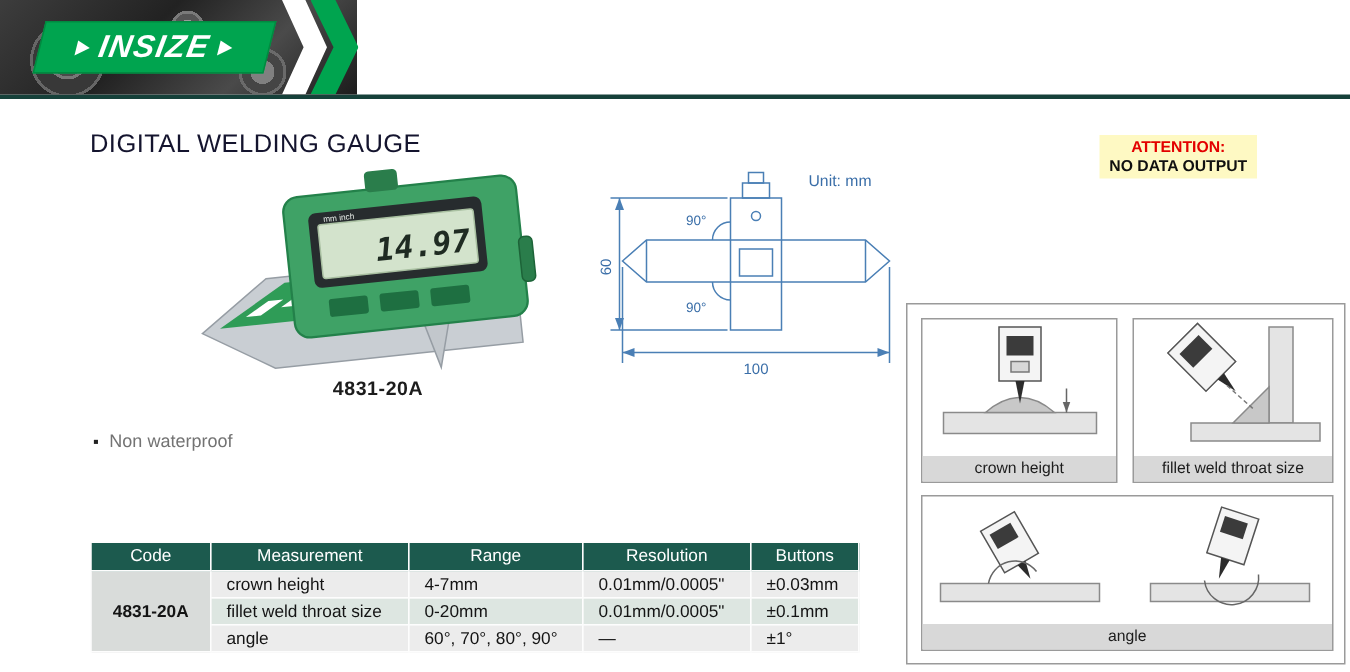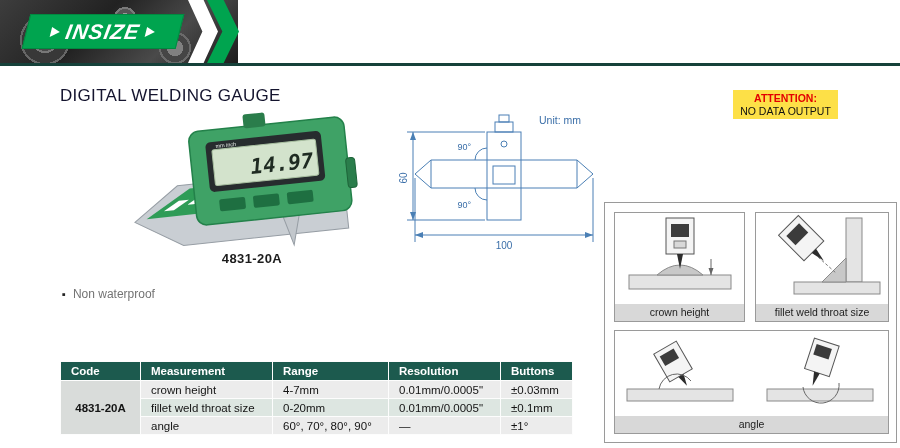--- a/index.html
+++ b/index.html
@@ -19,44 +19,44 @@
   .chev { position:absolute; top:0; height:63px; clip-path: polygon(0 0, 52% 0, 100% 50%, 52% 100%, 0 100%, 48% 50%); }
   .chev-white { left:188px; width:30px; background:#ffffff; }
   .chev-green { left:207px; width:32px; background:#00a44f; }
   .logo { position:absolute; left:26px; top:14px; width:154px; height:35px; background:#00a44f; border:1px solid #008a40;
     transform:skewX(-14deg); display:flex; align-items:center; justify-content:center; gap:6px; }
   .logo-text { font-style:italic; font-weight:bold; font-size:21px; color:#fff; letter-spacing:1px; transform:skewX(4deg); }
   .tri { width:0; height:0; border-top:5px solid transparent; border-bottom:5px solid transparent; border-left:9px solid #fff; }
 
   .page-title { position:absolute; left:60px; top:86px; font-size:17px; font-weight:normal; color:#14142e; letter-spacing:.3px; }
 
-  .attention { position:absolute; left:733px; top:90px; width:105px; height:29px; background:#fde047;
+  .attention { position:absolute; left:733px; top:90px; width:105px; height:29px; background:#fef9c3;
     display:flex; flex-direction:column; align-items:center; justify-content:center; line-height:1.2; }
   .att-1 { color:#e30000; font-weight:bold; font-size:10.5px; }
-  .att-2 { color:#101010; font-weight:normal; font-size:10.5px; }
+  .att-2 { color:#101010; font-weight:bold; font-size:10.5px; }
 
   .product-svg { position:absolute; left:128px; top:110px; }
   .model { position:absolute; left:128px; top:251px; width:248px; text-align:center; font-size:13px; font-weight:bold; color:#1c1c1c; letter-spacing:.4px; }
 
   .drawing-svg { position:absolute; left:399px; top:112px; }
 
   .features { position:absolute; left:62px; top:287px; list-style:none; }
   .features li { font-size:12px; color:#737373; margin-bottom:3px; white-space:nowrap; }
   .features li::before { content:"▪"; margin-right:7px; font-size:11px; color:#222; }
 
   .panel { position:absolute; left:604px; top:202px; width:293px; height:241px; border:1px solid #9a9a9a; background:#fff; }
   .dbox { position:absolute; border:1px solid #9a9a9a; background:#fff; overflow:hidden; }
   .dbox svg { display:block; }
   .cap { position:absolute; left:0; right:0; bottom:0; height:17px; background:#d8d8d8; font-size:10.5px; color:#1c1c1c; text-align:center; line-height:17px; }
   #box-crown  { left:9px;  top:9px;   width:131px; height:110px; }
   #box-fillet { left:150px; top:9px;  width:134px; height:110px; }
   #box-angle  { left:9px;  top:127px; width:275px; height:104px; }
 
   .spec-table { position:absolute; left:60px; top:361px; border-collapse:collapse; }
-  .spec-table th { background:#1c5a4e; color:#fff; font-size:11.5px; font-weight:bold; text-align:left; padding:3px 10px; border:1px solid #fdfdfd; }
+  .spec-table th { background:#1c5a4e; color:#fff; font-size:11.5px; font-weight:normal; text-align:center; padding:3px 10px; border:1px solid #fdfdfd; }
   .spec-table td { font-size:11.5px; color:#141414; padding:2.5px 10px; border:1px solid #fdfdfd; }
   tr.r-a td { background:#ececec; }
   tr.r-b td { background:#dde6e1; }
   td.code-cell { background:#d9dcda !important; font-weight:bold; text-align:center; vertical-align:middle; }
 </style>
 </head>
 <body>
 
 <div class="page">
 

